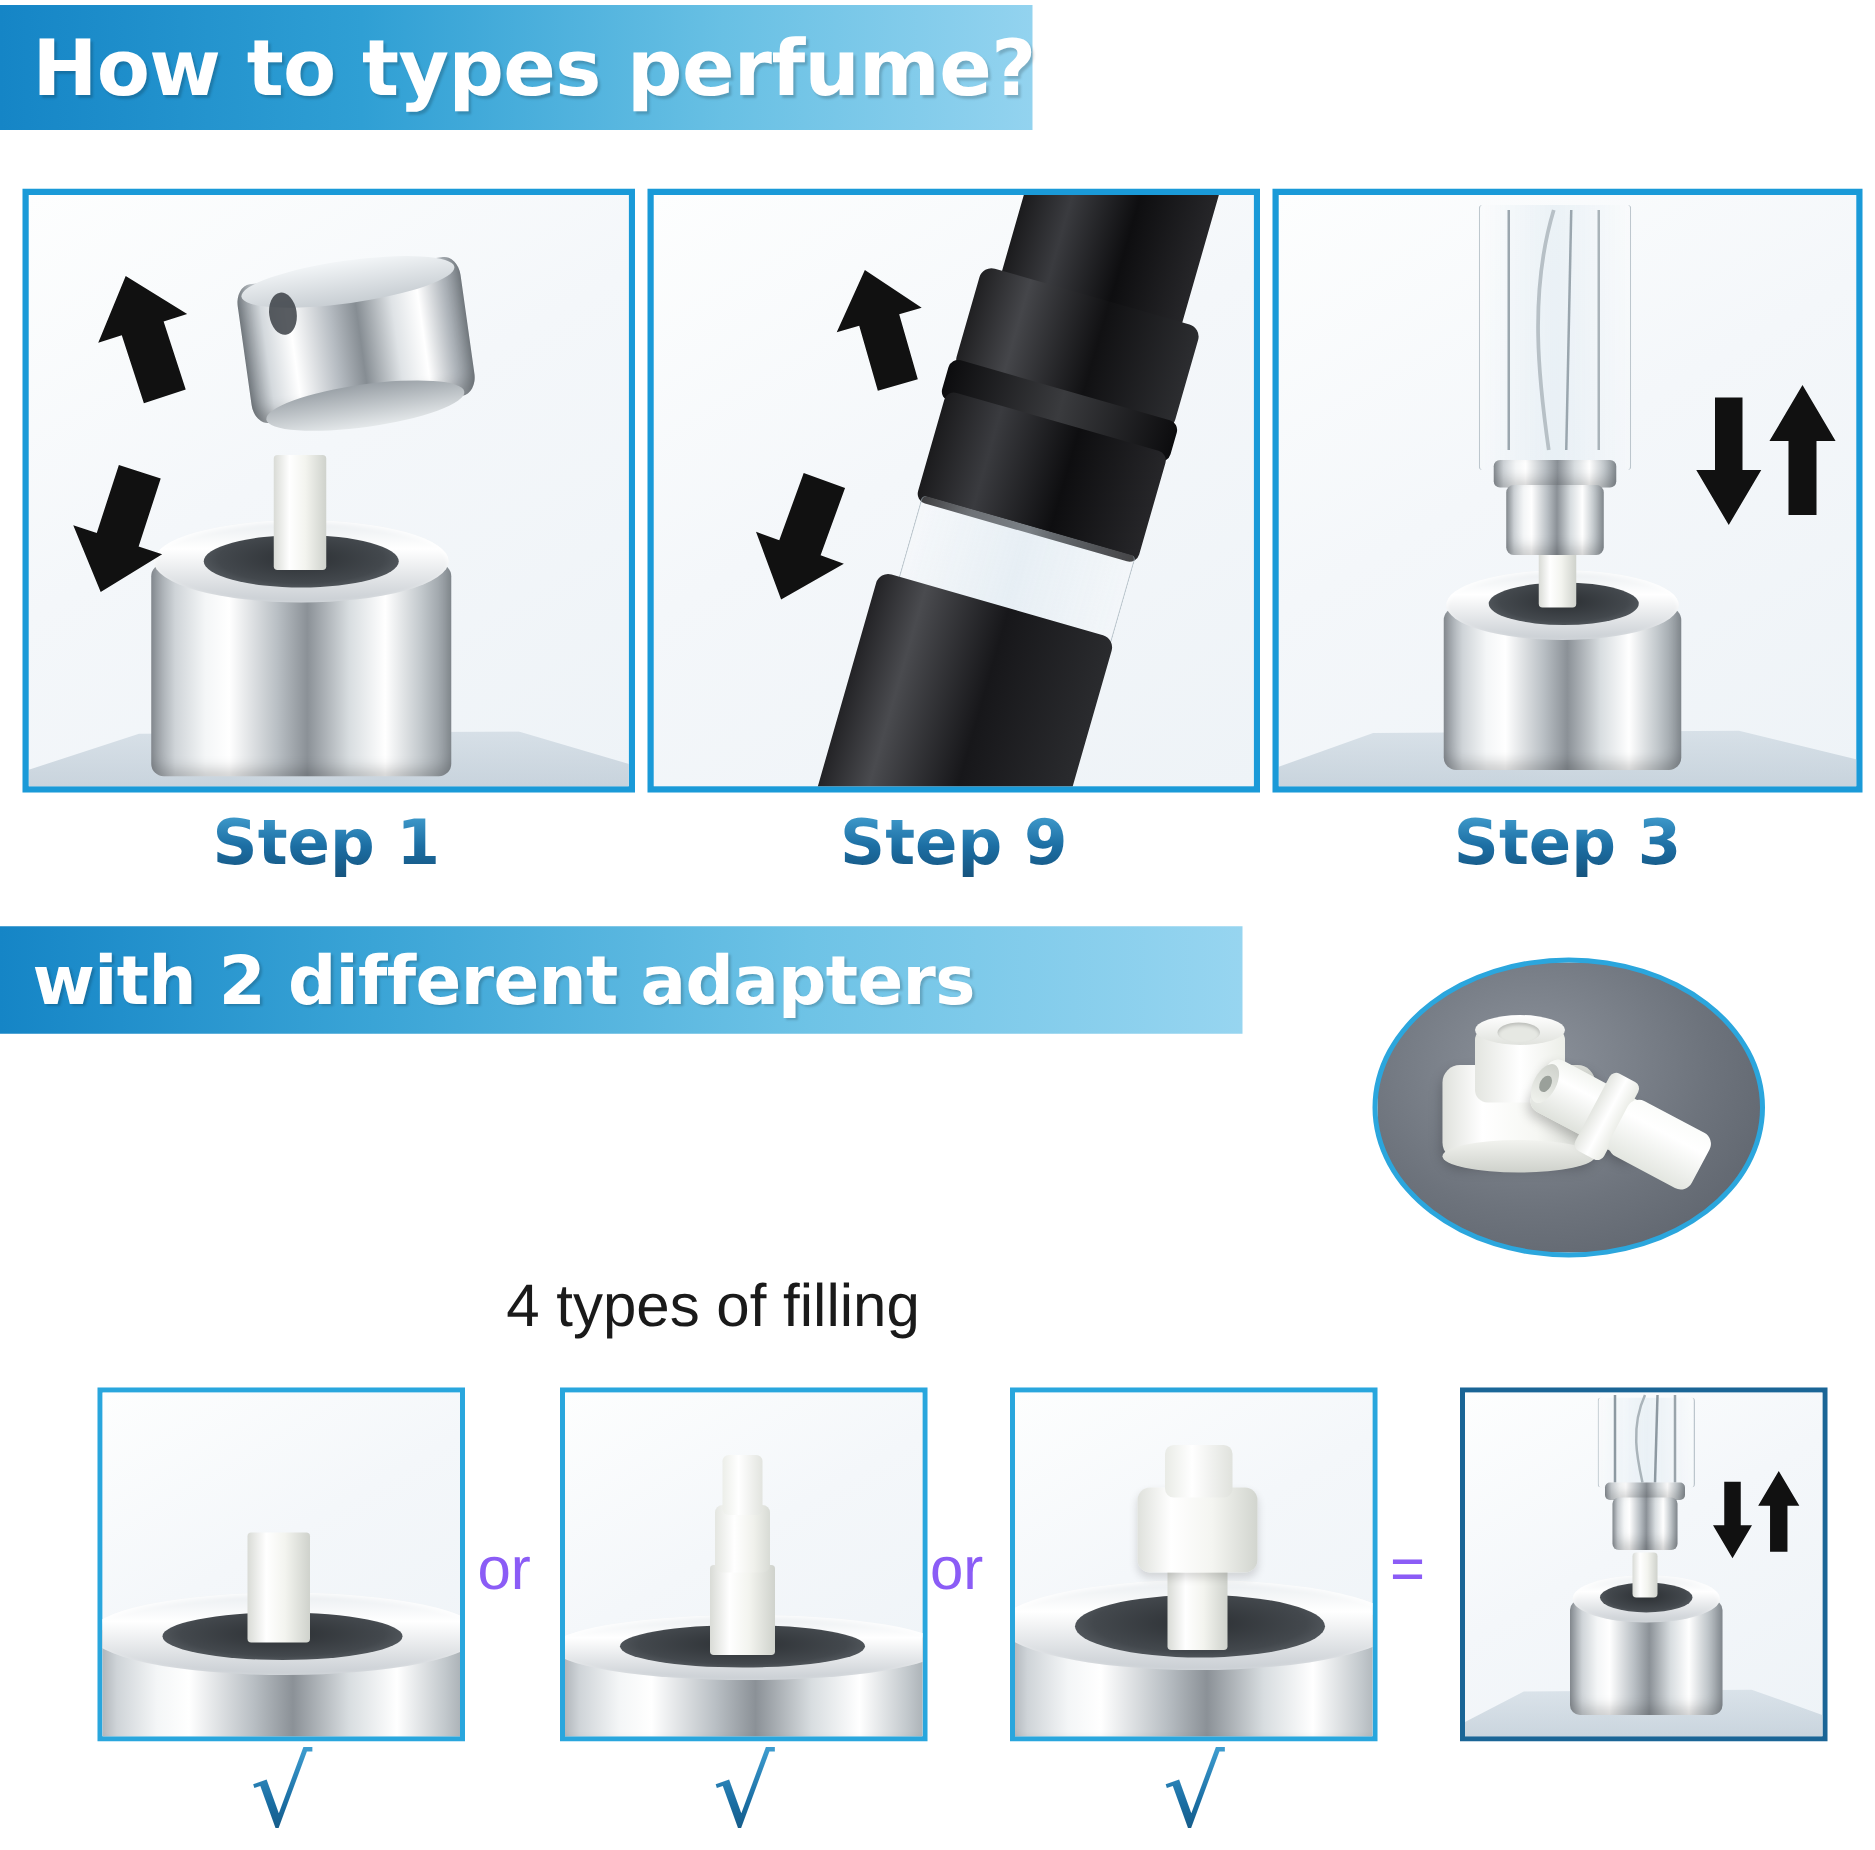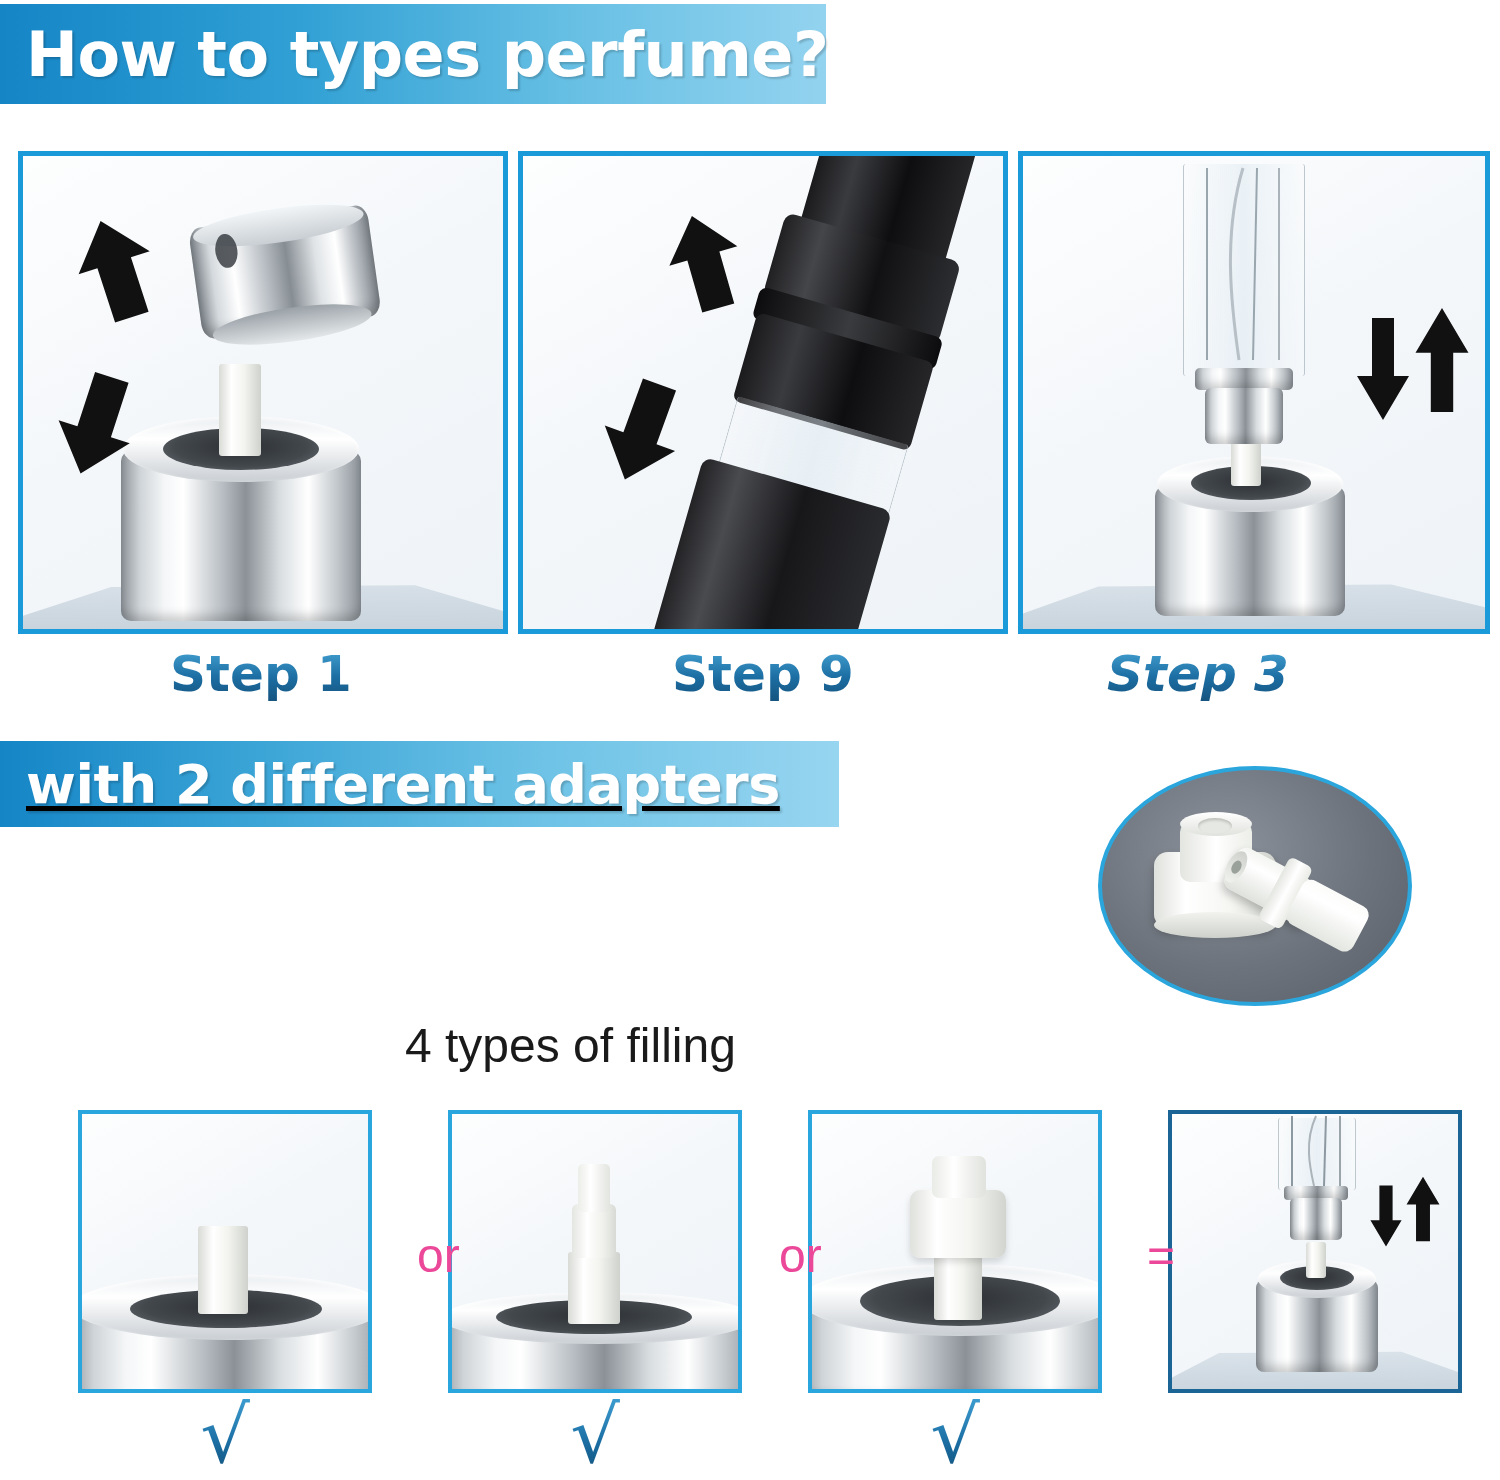--- a/index.html
+++ b/index.html
@@ -30,23 +30,22 @@
     text-shadow: 2px 2px 2px rgba(0,0,0,0.18);
     white-space: nowrap;
   }
   #banner-title {
     left: 0; top: 4px; width: 826px; height: 100px;
     background: linear-gradient(to right, #1585c6 0%, #2f9fd4 35%, #68c0e4 70%, #93d3ef 100%);
   }
   #banner-title .banner-text { font-size: 62px; padding-left: 26px; }
 
   #banner-adapters {
-    left: 0; top: 741px; width: 839px; height: 86px;
+    left: 0; top: 741px; width: 994px; height: 86px;
     background: linear-gradient(to right, #1585c6 0%, #3aa4d6 30%, #6ec3e6 65%, #97d5f0 100%);
-    text-decoration: underline;
   }
   #banner-adapters .banner-text { font-size: 54px; padding-left: 26px; }
 
   
   .photo-box {
     position: absolute;
     border: 5px solid #1a9ad8;
     box-sizing: border-box;
     background: #f7fafc;
     overflow: hidden;
@@ -107,24 +106,23 @@
     border: 4px solid #29a6dd;
     box-sizing: border-box;
     background: #f8fbfd;
     overflow: hidden;
   }
   .fill-box.result { border-color: #1a6596; }
 
   .connector {
     position: absolute;
     font-size: 48px;
-    color: #ec4899;
+    color: #8b5cf6;
     font-family: "Liberation Sans", sans-serif;
     white-space: nowrap;
-    margin-left: 35px;
   }
 
   .check {
     position: absolute;
     top: 1396px;
     width: 120px;
     text-align: center;
     font-size: 78px;
     line-height: 1;
     font-family: "DejaVu Sans", sans-serif;
@@ -270,21 +268,21 @@
       <polygon points="30,106 56,62 41,62 41,4 19,4 19,62 4,62" fill="#111111"></polygon>
     </svg>
     <svg class="arrow" style="left:388px; top:148px; width:62px; height:112px;" viewBox="0 0 60 110">
       <polygon points="30,4 56,48 41,48 41,106 19,106 19,48 4,48" fill="#111111"></polygon>
     </svg>
   </div>
 </div>
 
 <div class="step-label" style="left:16px; top:645px; width:490px;">Step 1</div>
 <div class="step-label" style="left:518px; top:645px; width:490px;">Step 9</div>
-<div class="step-label" style="left:962px; top:645px; width:472px;font-style:italic;">Step 3</div>
+<div class="step-label" style="left:1018px; top:645px; width:472px;">Step 3</div>
 
 <div class="banner" id="banner-adapters">
   <span class="banner-text">with 2 different adapters</span>
 </div>
 
 <div id="adapters-oval">
 
   <div style="position:absolute; left:52px; top:38px; width:122px; height:124px;">
     <div style="position:absolute; left:0; top:44px; width:122px; height:76px; border-radius:14px;
          background:linear-gradient(to right,#dfe1dc 0%,#ffffff 26%,#f6f7f3 62%,#d2d5cf 100%);

